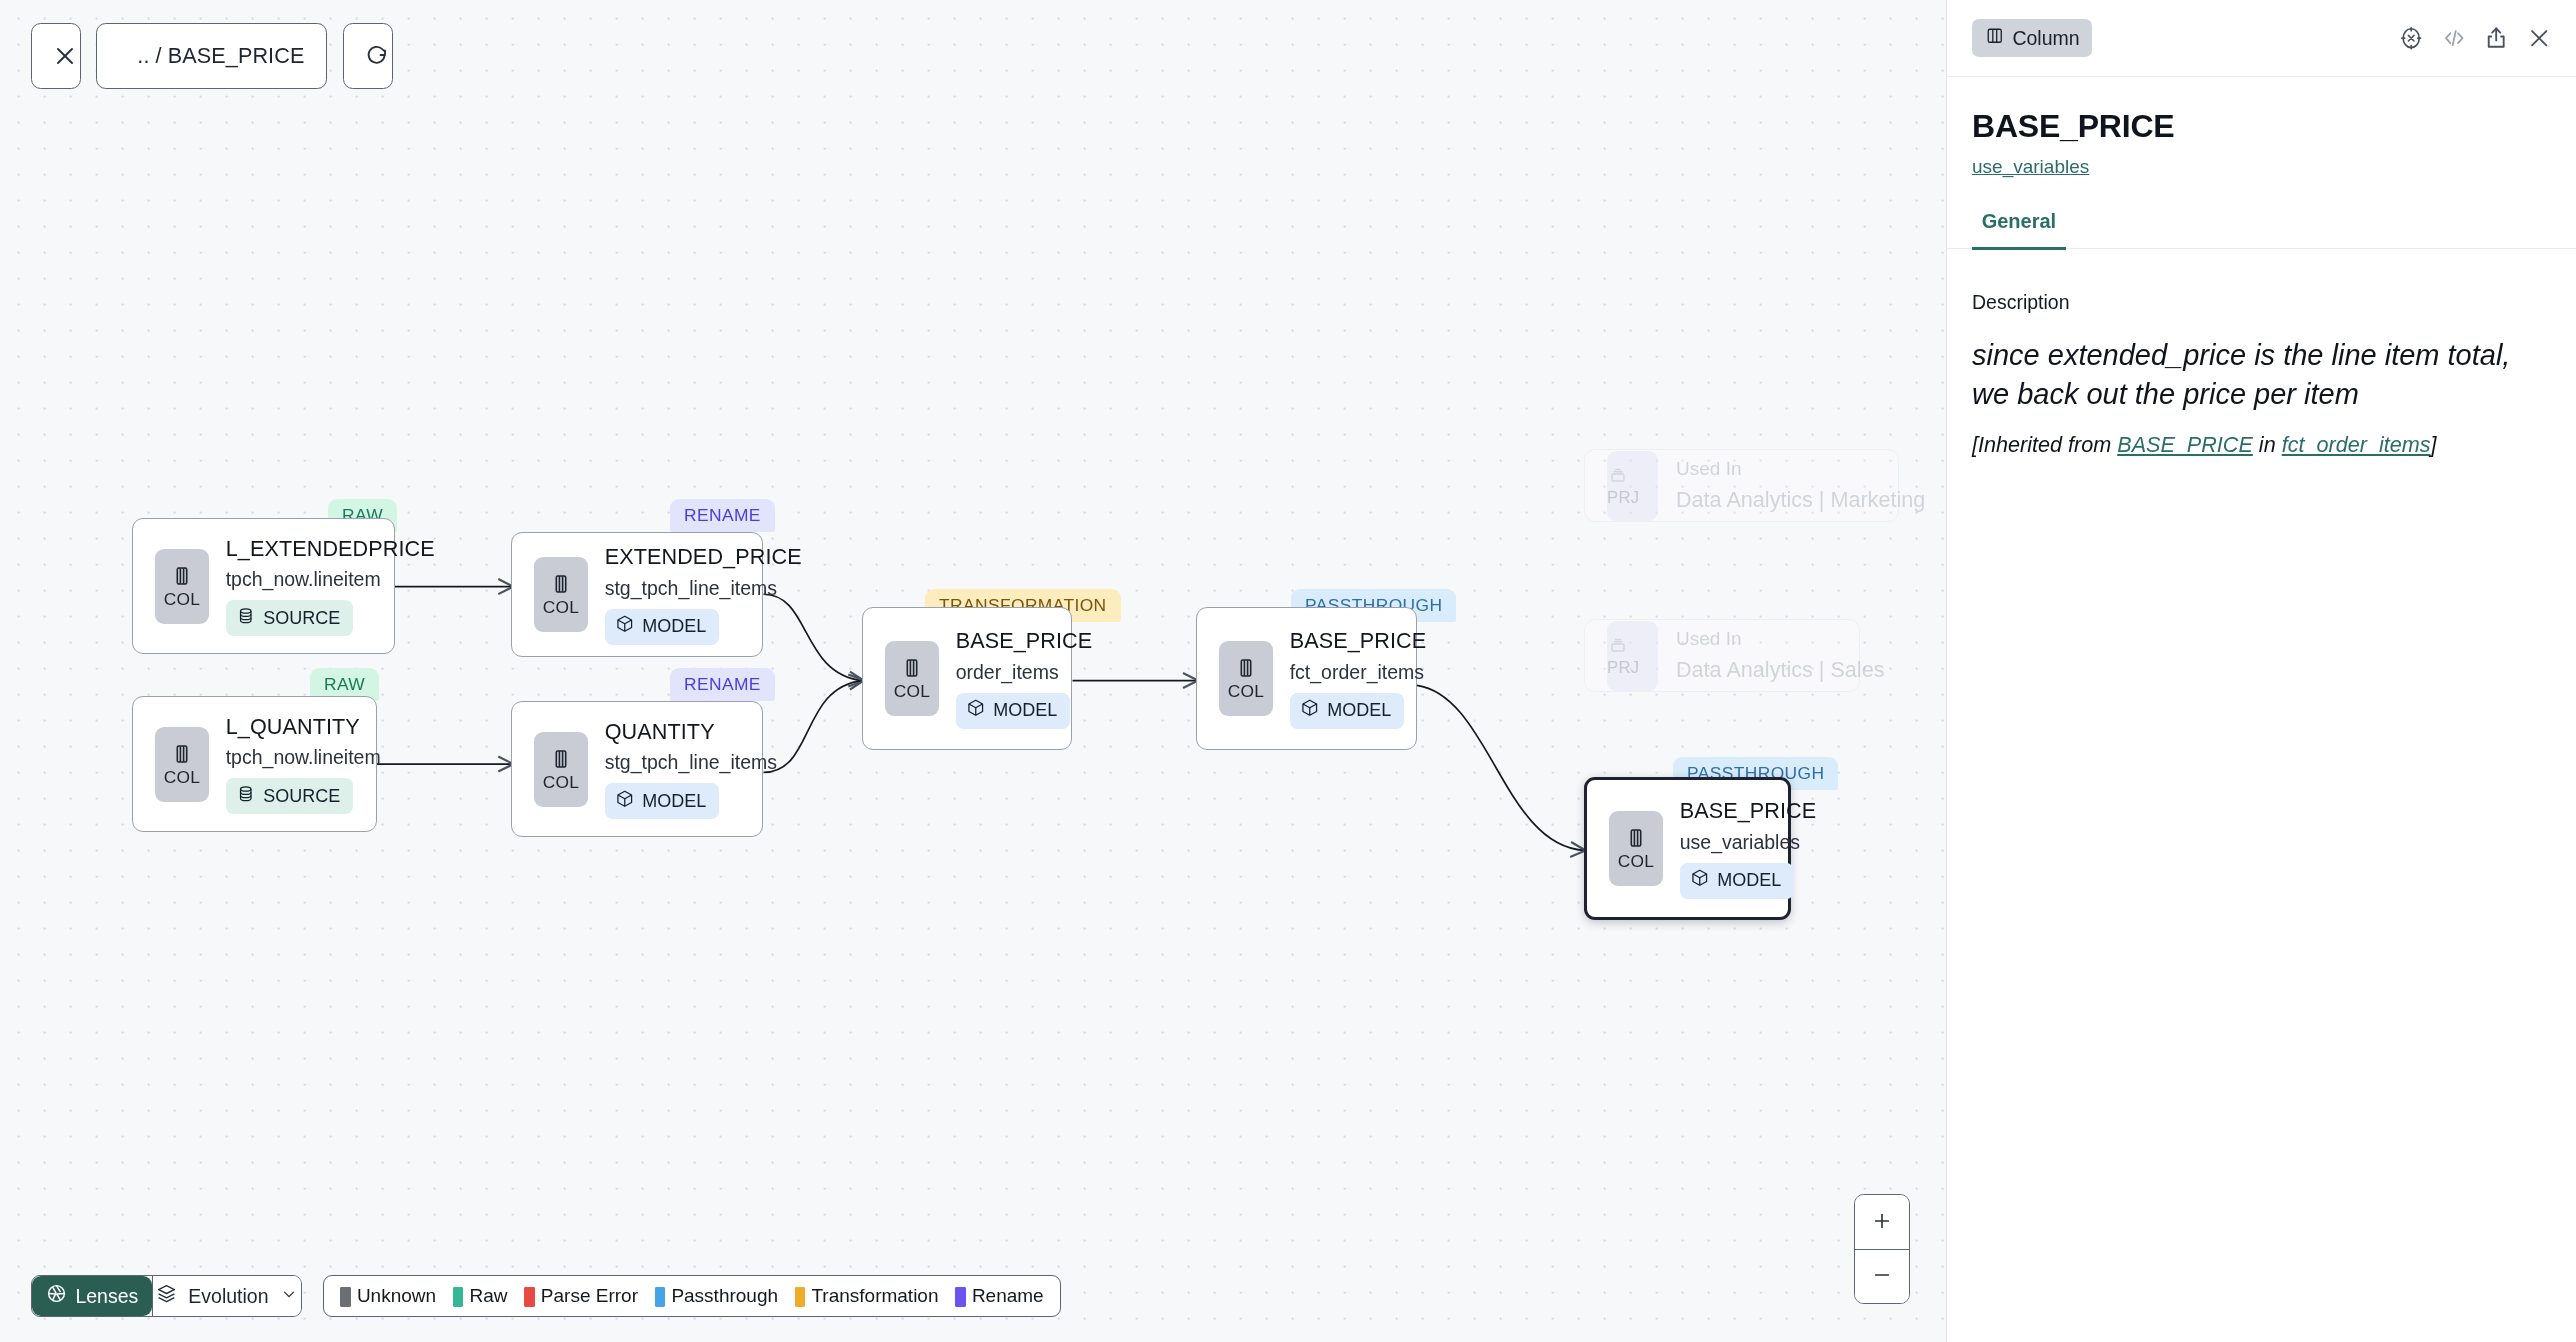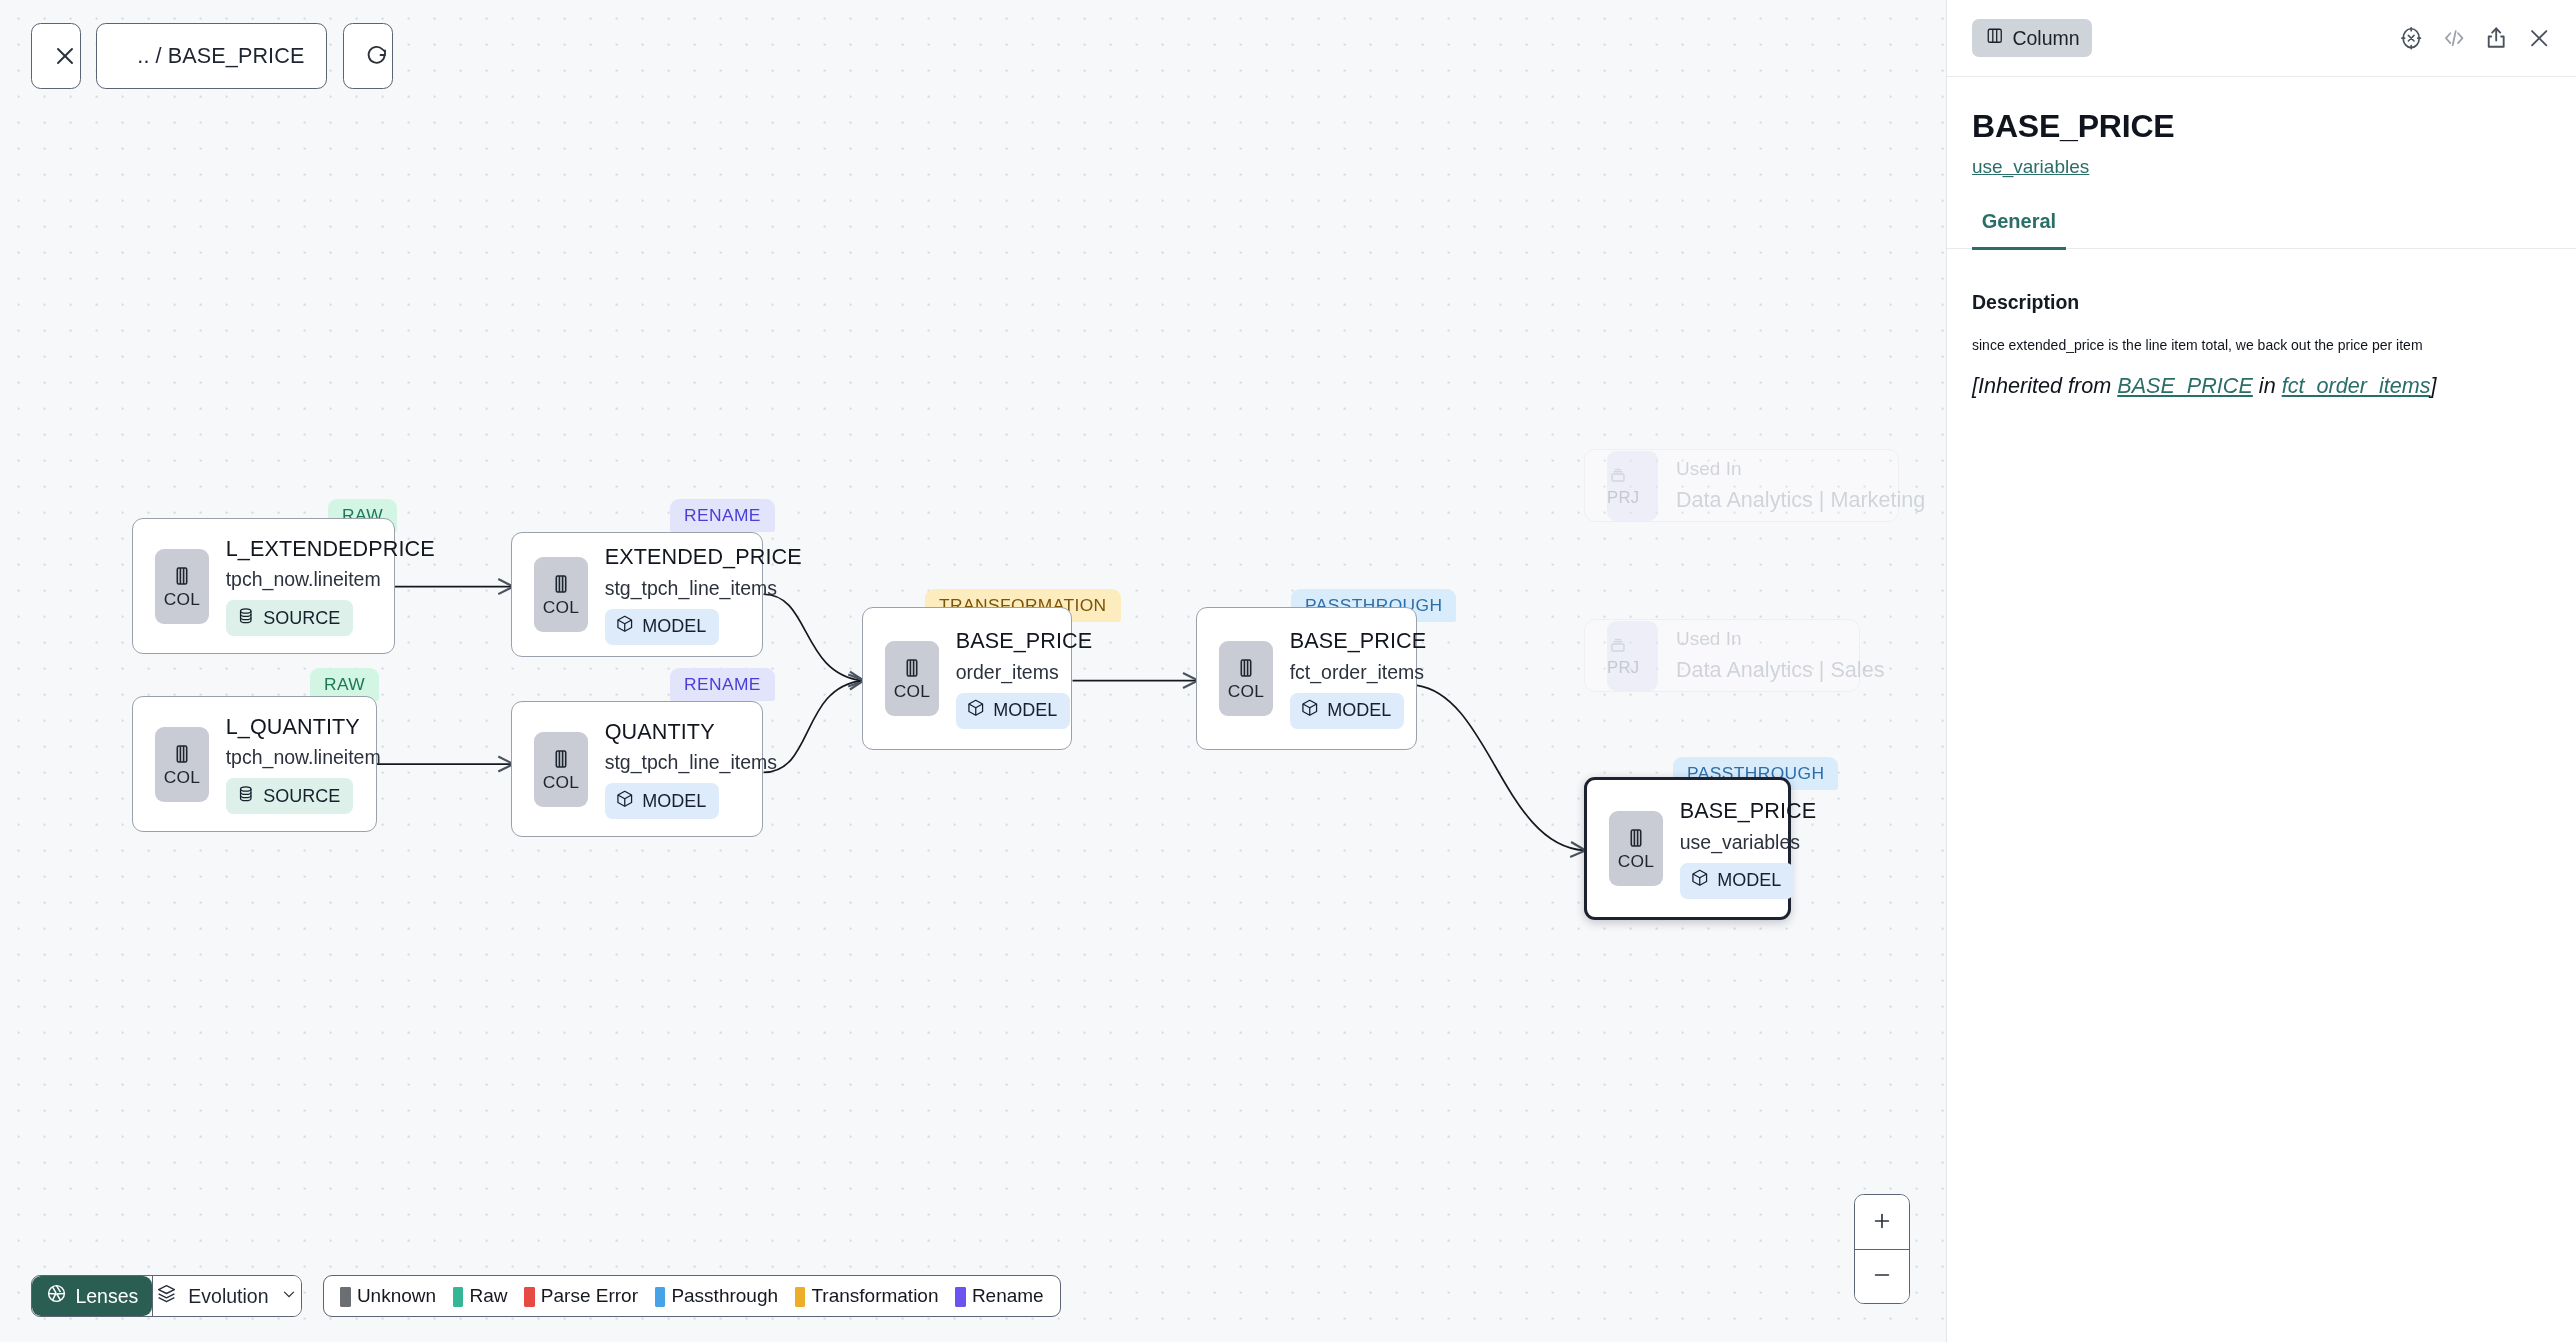--- a/index.html
+++ b/index.html
@@ -137,22 +137,22 @@
   .p-icons { display:flex; align-items:center; gap:16px; }
   .p-icons > span { cursor:pointer; display:flex; }
   .p-title { font-size:32px; font-weight:bold; color:#10141c; padding:31px 25px 0 25px; letter-spacing:-0.2px;}
   .p-sublink { font-size:19px; color:#2a6e68; text-decoration:underline; padding:11px 25px 0 25px; display:inline-block; cursor:pointer; width:max-content;}
   .p-tabs { margin-top:32px; padding:0 25px; border-bottom:1.1px solid #e8eaee; display:flex; }
   .p-tab {
     font-size:20px; font-weight:bold; color:#2a6e68; padding:0 9.7px 14px 9.7px;
     border-bottom:3.5px solid #2a6e68; cursor:pointer; margin-bottom:-2.1px;
   }
   .p-section { padding:42px 25px 0 25px; }
-  .p-section-h { font-size:19.5px; font-weight:bold; color:#141922; }
-  .p-desc { font-size:14px; color:#10141c; line-height:1.34; margin-top:22px; }
+  .p-section-h { font-size:19.5px; font-weight:normal; color:#141922; }
+  .p-desc { font-size:29px; font-style:italic; color:#10141c; line-height:1.34; margin-top:22px; }
   .p-inherit { font-size:21.6px; font-style:italic; color:#10141c; margin-top:18px; }
   .p-inherit a { color:#2a6e68; text-decoration:underline; font-style:italic; cursor:pointer;}
 </style>
 </head>
 <body>
 
 <div id="app">
 
   <div id="canvas">
 

